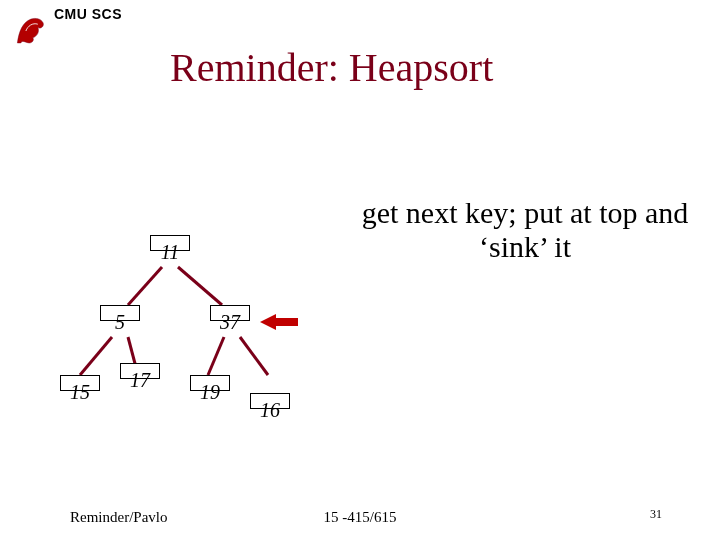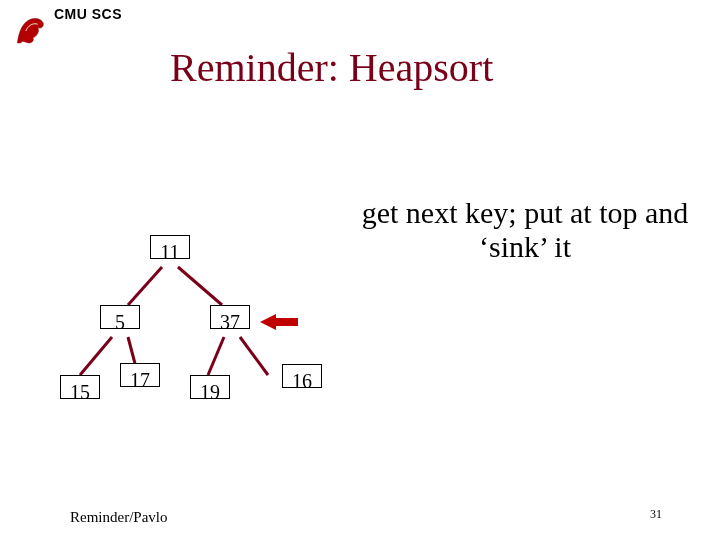--- a/index.html
+++ b/index.html
@@ -72,27 +72,28 @@
   .tree {
     position: absolute;
     top: 230px;
     left: 50px;
     width: 320px;
     height: 230px;
   }
   .node {
     position: absolute;
     width: 40px;
-    height: 24px;
+    height: 16px;
     border: 1px solid #000;
     background: #fff;
     text-align: center;
     line-height: 32px;
     font-size: 20px;
     box-sizing: border-box;
+    font-style: italic;
   }
   svg.edges {
     position: absolute;
     top: 0; left: 0;
     width: 320px;
     height: 230px;
     overflow: visible;
   }
   .arrow {
     position: absolute;
@@ -128,25 +129,26 @@
       <line x1="174" y1="107" x2="158" y2="145" stroke="#7a0019" stroke-width="3"></line>
       <line x1="190" y1="107" x2="218" y2="145" stroke="#7a0019" stroke-width="3"></line>
     </svg>
 
     <div class="node" style="left:100px; top:5px;">11</div>
     <div class="node" style="left:50px; top:75px;">5</div>
     <div class="node" style="left:160px; top:75px;">37</div>
     <div class="node" style="left:10px; top:145px;">15</div>
     <div class="node" style="left:70px; top:133px;">17</div>
     <div class="node" style="left:140px; top:145px;">19</div>
-    <div class="node" style="left:200px; top:134px;margin-left:32px;">16</div>
+    <div class="node" style="left:200px; top:163px;">16</div>
 
     <div class="arrow" style="left:210px; top:82px;">
       <svg width="40" height="20">
         <polygon points="0,10 16,2 16,6 38,6 38,14 16,14 16,18" fill="#c00000"></polygon>
       </svg>
     </div>
   </div>
 
   <div class="footer-left">Reminder/Pavlo</div>
+  <div class="footer-center">15 -415/615</div>
   <div class="footer-right">31</div>
 
 </div>
 
 </body></html>

